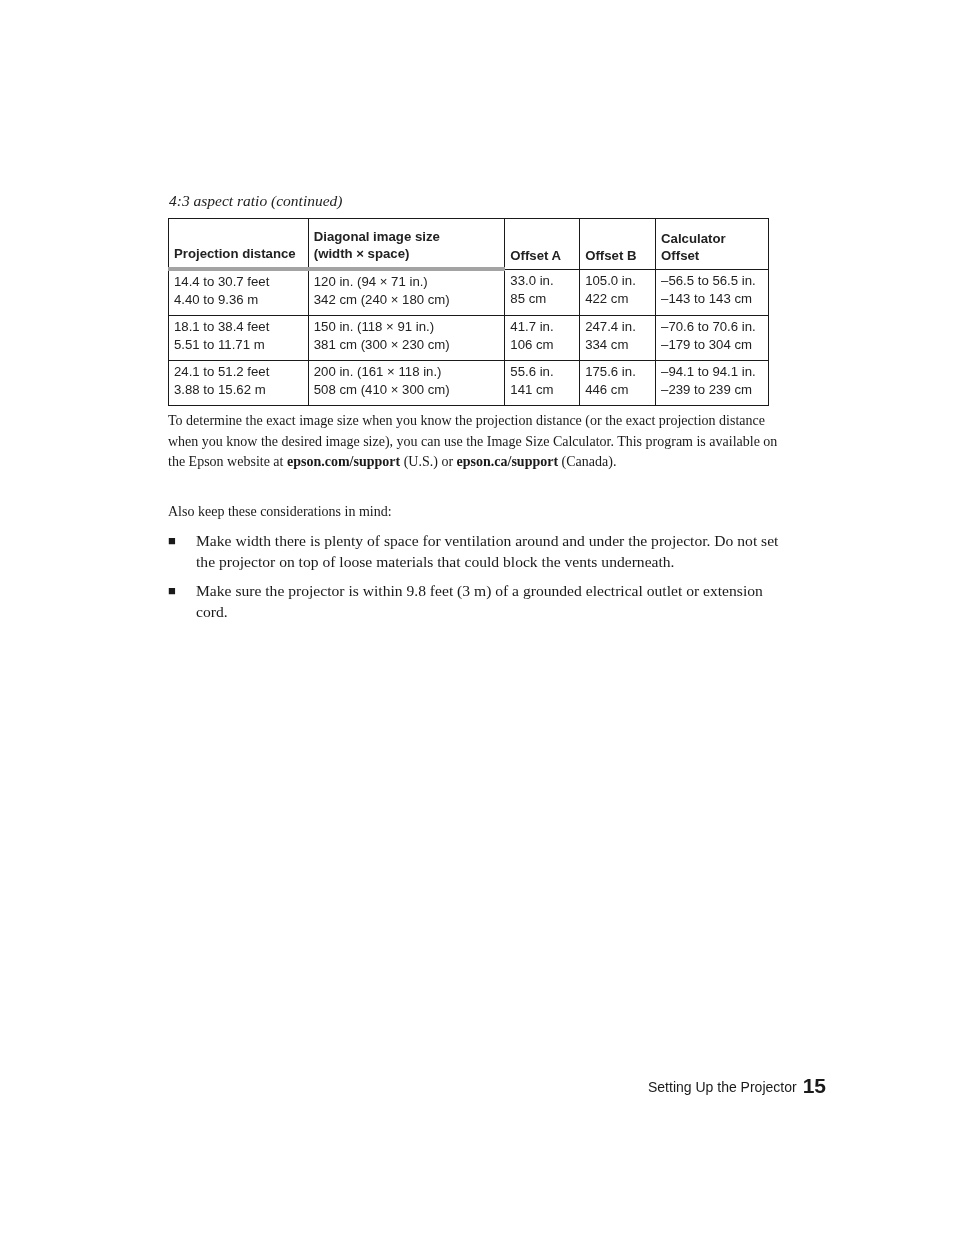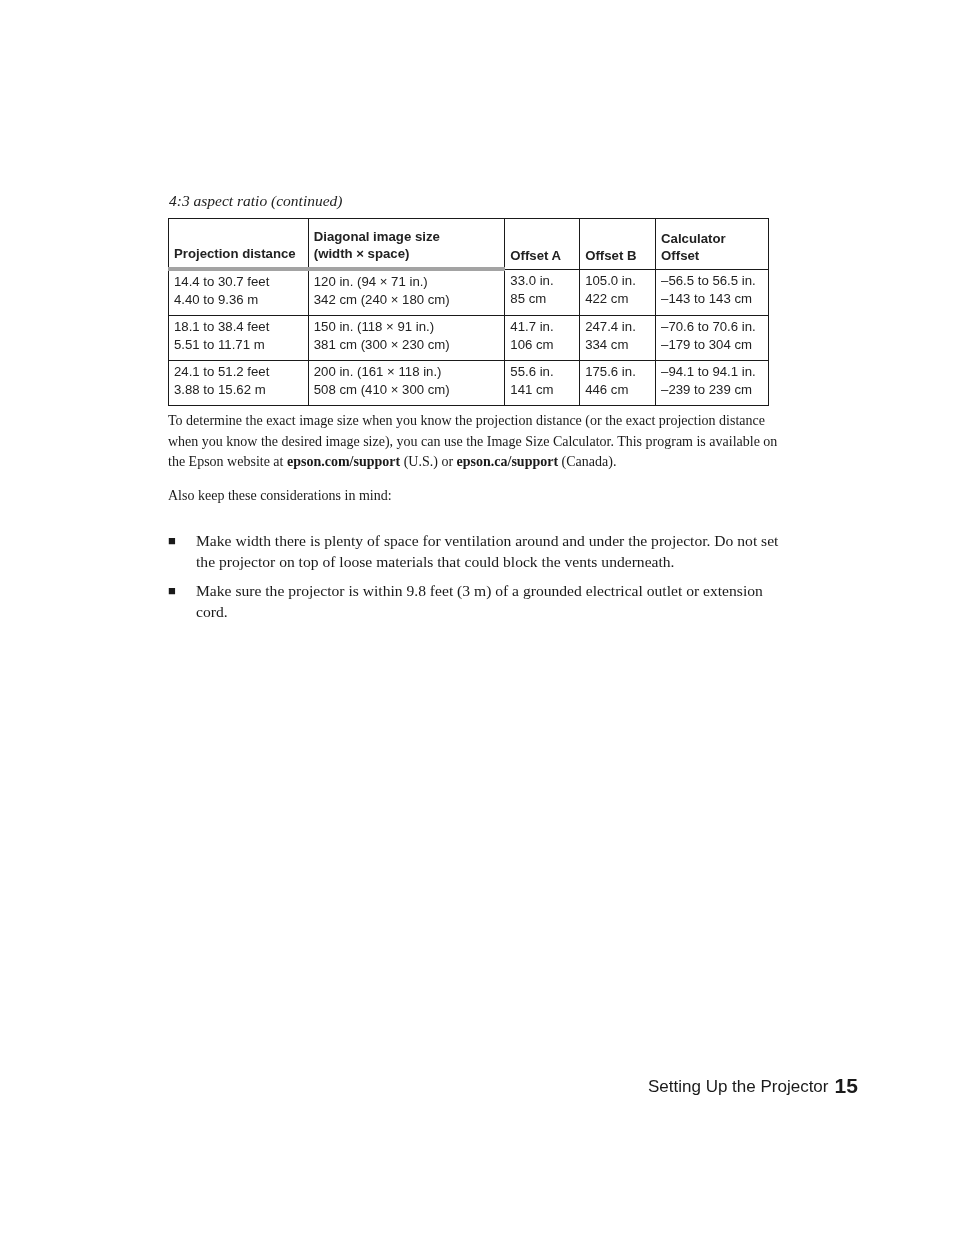--- a/index.html
+++ b/index.html
@@ -38,35 +38,35 @@
   col.c4 { width: 76px; }
   col.c5 { width: 113px; }
 
   .body-text {
     position: absolute; left: 168px;
     width: 620px;
     font-family: "Liberation Serif", "DejaVu Serif", serif;
     font-size: 14px; line-height: 20.5px; color: #1a1a1a;
   }
   .p1 { top: 411px; }
-  .p2 { top: 486px; }
+  .p2 { top: 502px; }
   .bullet { position: absolute; left: 168px; width: 620px;
     font-family: "Liberation Serif", "DejaVu Serif", serif;
     font-size: 15.6px; line-height: 20.5px; color: #1a1a1a; }
   .bullet .mark { position: absolute; left: 0; top: 0; font-size: 13px; }
   .bullet .txt { position: absolute; left: 28px; width: 592px; }
   .b1 { top: 531px; }
   .b2 { top: 581px; }
 
   .footer {
     position: absolute; left: 648px; top: 1074px;
     font-family: "Liberation Sans", "DejaVu Sans", sans-serif;
     color: #1a1a1a; white-space: nowrap;
   }
-  .footer .section { font-size: 17px; }
+  .footer .section { font-size: 14px; }
   .footer .page { font-size: 21px; font-weight: bold; margin-left: 6px; vertical-align: -1px; }
   b { font-weight: bold; }
 </style>
 </head>
 <body>
 
 <div class="caption">4:3 aspect ratio (continued)</div>
 
 <table class="spec">
   <colgroup>

